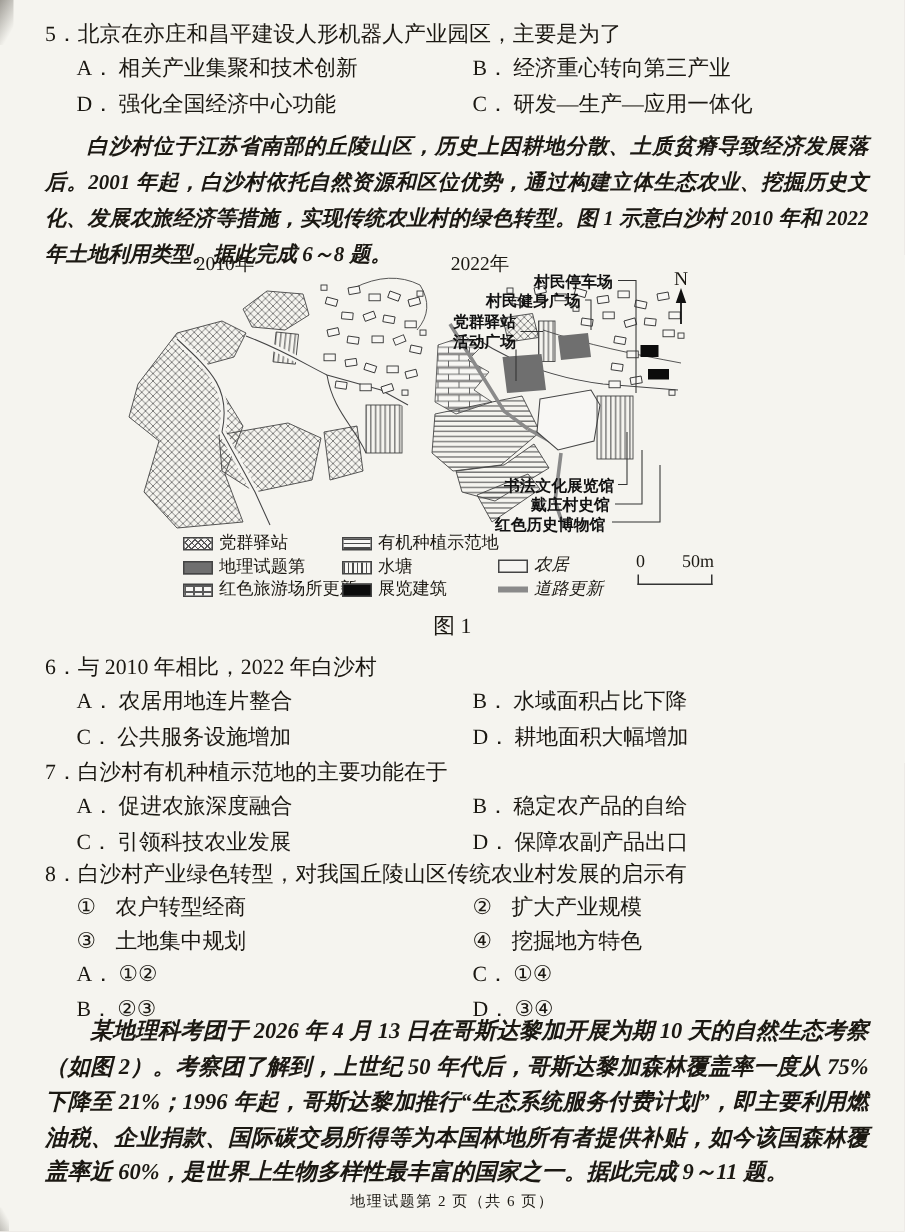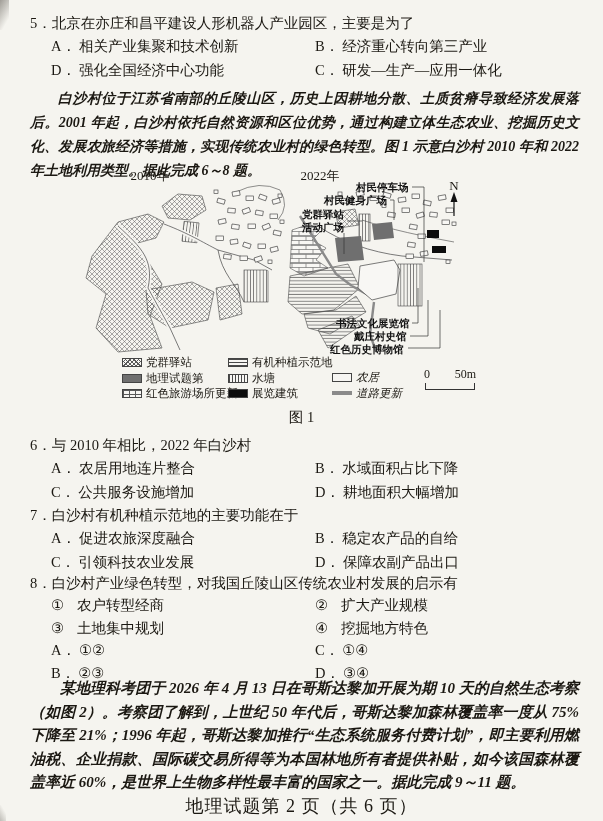--- a/index.html
+++ b/index.html
@@ -10,21 +10,21 @@
   .stem{display:flex;}
   .qnum{flex:none;}
   .opts{display:grid;grid-template-columns:264px 1fr;padding-left:21px;}
   .opt{white-space:nowrap;}
   .okey{margin-right:3px;}
   .ikey{margin-right:13px;}
   .passage{left:30px;width:549px;font-style:italic;text-indent:2em;text-align:justify;font-weight:bold;}
   #passage1{top:87px;font-size:14px;line-height:24px;}
   #passage2{top:677px;font-size:15px;line-height:23.5px;}
   #fig-caption{top:408px;left:0;width:603px;text-align:center;font-size:14.5px;}
-  #footer{top:794px;left:0;width:603px;text-align:center;font-size:18px;letter-spacing:1px;}
+  #footer{top:794px;left:0;width:603px;text-align:center;font-size:10px;letter-spacing:1px;}
   
   #legend{top:355px;left:122px;width:456px;display:flex;font-size:11.5px;line-height:15.5px;}
   .lcol1{width:106px;}
   .lcol2{width:104px;}
   .lcol3{width:84px;padding-top:15px;font-style:italic;}
   .litem{display:flex;align-items:center;height:15.5px;white-space:nowrap;}
   .sw{width:20px;height:9px;border:1px solid #444;margin-right:4px;flex:none;box-sizing:border-box;background:#f8f7f4;}
   .sw-xh{background:
      repeating-linear-gradient(45deg,#5a5a5a 0,#5a5a5a .8px,transparent .8px,transparent 3px),
      repeating-linear-gradient(-45deg,#5a5a5a 0,#5a5a5a .8px,transparent .8px,transparent 3px),#f8f7f4;}

